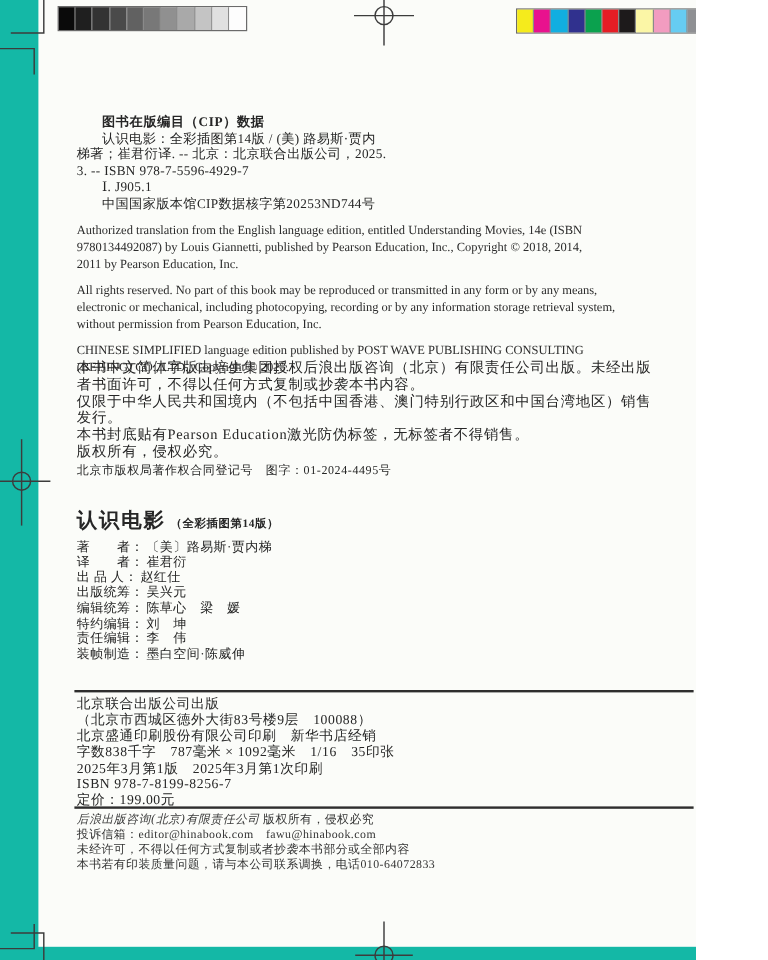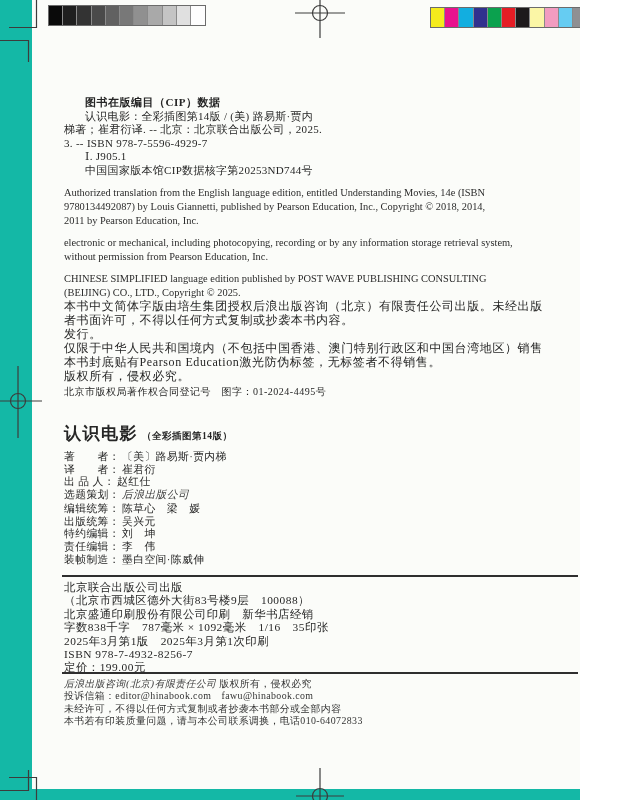--- a/index.html
+++ b/index.html
@@ -121,66 +121,66 @@
       </div>
   </div>
 
   <div class="blk eng" id="eng-paras">
       <div class="para">
         <div>Authorized translation from the English language edition, entitled Understanding Movies, 14e (ISBN</div>
         <div>9780134492087) by Louis Giannetti, published by Pearson Education, Inc., Copyright © 2018, 2014,</div>
         <div>2011 by Pearson Education, Inc.</div>
       </div>
       <div class="para">
+        <div>All rights reserved. No part of this book may be reproduced or transmitted in any form or by any means,</div>
         <div>electronic or mechanical, including photocopying, recording or by any information storage retrieval system,</div>
         <div>without permission from Pearson Education, Inc.</div>
       </div>
       <div class="para">
         <div>CHINESE SIMPLIFIED language edition published by POST WAVE PUBLISHING CONSULTING</div>
         <div>(BEIJING) CO., LTD., Copyright © 2025.</div>
       </div>
     </div>
 
   <div class="blk cn" id="cn-lines">
       <div>本书中文简体字版由培生集团授权后浪出版咨询（北京）有限责任公司出版。未经出版</div>
       <div>者书面许可，不得以任何方式复制或抄袭本书内容。</div>
+      <div>仅限于中华人民共和国境内（不包括中国香港、澳门特别行政区和中国台湾地区）销售</div>
       <div>发行。</div>
-      <div>仅限于中华人民共和国境内（不包括中国香港、澳门特别行政区和中国台湾地区）销售</div>
       <div>本书封底贴有Pearson Education激光防伪标签，无标签者不得销售。</div>
       <div>版权所有，侵权必究。</div>
     </div>
 
   <div class="blk reg-line">北京市版权局著作权合同登记号　图字：01-2024-4495号</div>
 
   <div class="blk titleblk">
     <span class="t">认识电影</span>
     <span class="ts">（全彩插图第14版）</span>
   </div>
 
   <div class="blk credits" id="credits">
       <div class="row"><span class="lab">著　　者：</span><span class="val">〔美〕路易斯·贾内梯</span></div>
       <div class="row"><span class="lab">译　　者：</span><span class="val">崔君衍</span></div>
       <div class="row"><span class="lab">出 品 人：</span><span class="val">赵红仕</span></div>
-      <div class="row"><span class="lab">选题策划：</span><span class="val script">后浪出版公司</span></div>
+      <div class="row"><span class="lab">出版统筹：</span><span class="val">吴兴元</span></div>
       <div class="row"><span class="lab">编辑统筹：</span><span class="val">陈草心　梁　媛</span></div>
-      <div class="row"><span class="lab">出版统筹：</span><span class="val">吴兴元</span></div>
       <div class="row"><span class="lab">特约编辑：</span><span class="val">刘　坤</span></div>
       <div class="row"><span class="lab">责任编辑：</span><span class="val">李　伟</span></div>
       <div class="row"><span class="lab">装帧制造：</span><span class="val">墨白空间·陈威伸</span></div>
     </div>
 
   <div class="rule" id="rule1"></div>
 
   <div class="blk pub" id="pub-lines">
       <div>北京联合出版公司出版</div>
       <div>（北京市西城区德外大街83号楼9层　100088）</div>
       <div>北京盛通印刷股份有限公司印刷　新华书店经销</div>
       <div>字数838千字　787毫米 × 1092毫米　1/16　35印张</div>
       <div>2025年3月第1版　2025年3月第1次印刷</div>
-      <div>ISBN 978-7-4932-8256-7</div>
+      <div>ISBN 978-7-8199-8256-7</div>
       <div>定价：199.00元</div>
     </div>
 
   <div class="rule" id="rule2"></div>
 
   <div class="blk foot">
     <div>
       <span class="script">后浪出版咨询(北京)有限责任公司</span>
       <span>版权所有，侵权必究</span>
     </div>

